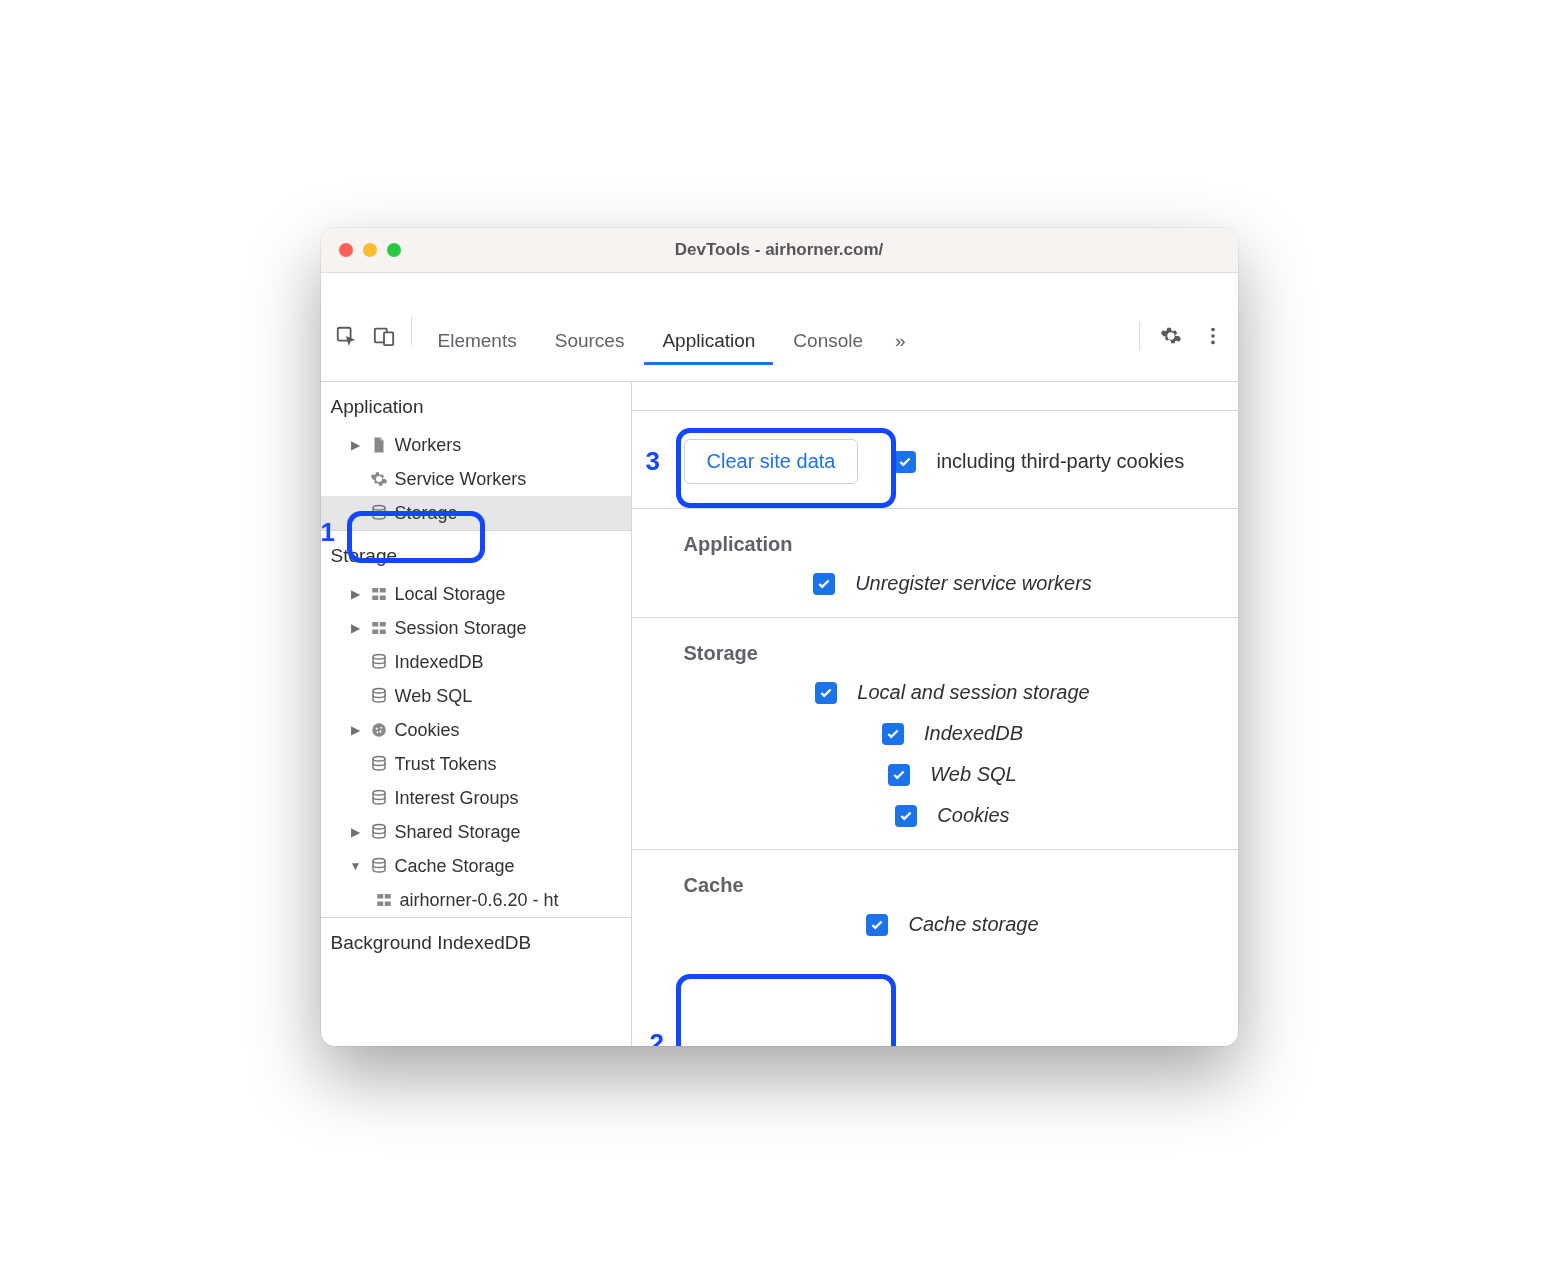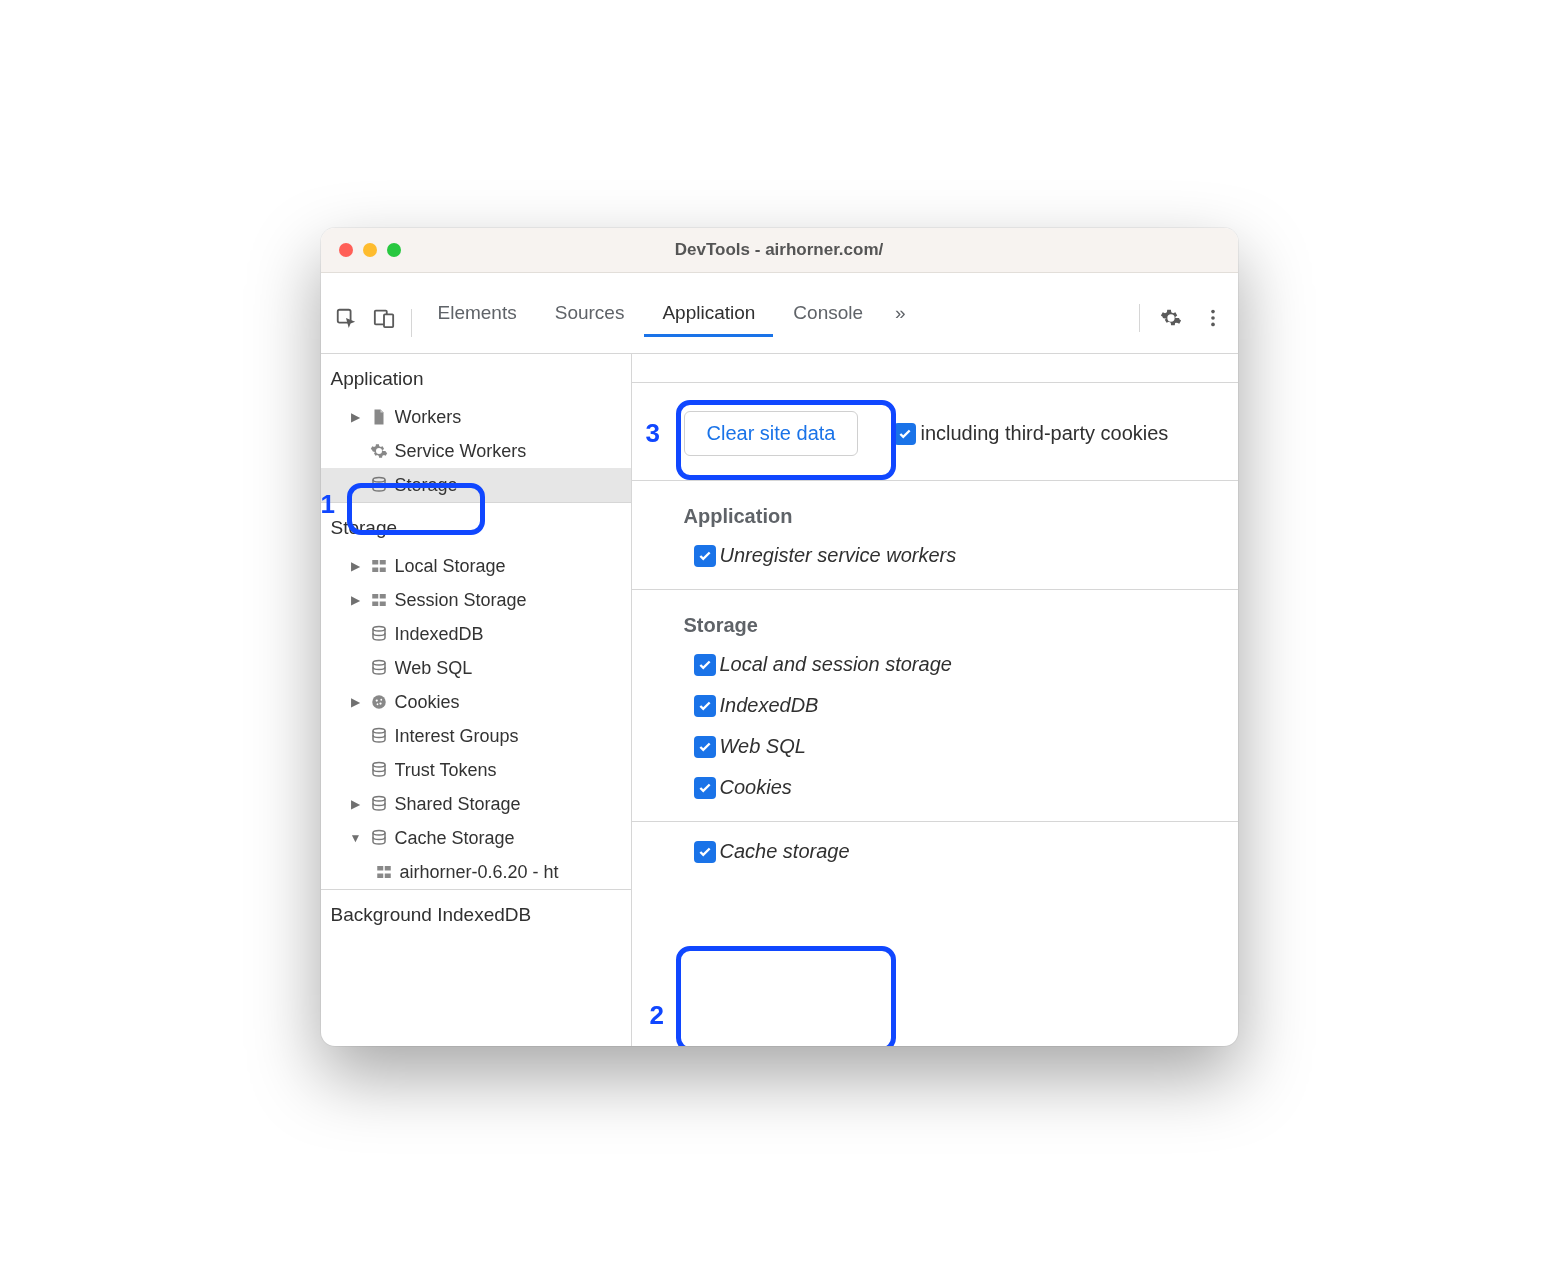--- a/index.html
+++ b/index.html
@@ -53,22 +53,23 @@
     font-weight: 600;
     color: #555;
     pointer-events: none;
   }
 
   
   .toolbar {
     height: 48px;
     border-bottom: 1px solid #d6d6d6;
     display: flex;
-    align-items: flex-end;
+    align-items: flex-start;
     padding: 16px 6px;
+    margin-top: 28px;
   }
   .tb-icon {
     width: 38px; height: 38px;
     display: flex; align-items: center; justify-content: center;
     color: #5a5a5a;
   }
   .tb-sep {
     width: 1px; height: 28px; background: #d6d6d6;
     margin: 0 8px;
   }
@@ -186,22 +187,22 @@
   }
   .clear-btn {
     border: 1px solid #d0d0d0;
     background: #fff;
     color: #1a73e8;
     font-size: 20px;
     padding: 10px 22px;
     border-radius: 6px;
   }
   .chk-row {
-    display: flex; align-items: center; gap: 4px;
-    font-size: 20px; color: #303030;
+    display: flex; align-items: center; gap: 20px;
+    font-size: 20px; color: #303030; justify-content: center;
   }
   .chk {
     width: 22px; height: 22px;
     border-radius: 4px;
     background: #1a73e8;
     display: inline-flex; align-items: center; justify-content: center;
     color: #fff;
     flex: none;
   }
   .sec {
@@ -377,32 +378,32 @@
           </div>
           <div class="tree-item child">
             <span class="tree-arrow empty">▶</span>
             <span class="tree-icon">
               <svg width="18" height="18" viewBox="0 0 24 24" fill="none" stroke="#787878" stroke-width="2">
                 <ellipse cx="12" cy="5" rx="8" ry="3"></ellipse>
                 <path d="M4 5v6c0 1.7 3.6 3 8 3s8-1.3 8-3V5"></path>
                 <path d="M4 11v6c0 1.7 3.6 3 8 3s8-1.3 8-3v-6"></path>
               </svg>
             </span>
-            <span class="tree-label">Interest Groups</span>
+            <span class="tree-label">Trust Tokens</span>
           </div>
           <div class="tree-item child">
             <span class="tree-arrow empty">▶</span>
             <span class="tree-icon">
               <svg width="18" height="18" viewBox="0 0 24 24" fill="none" stroke="#787878" stroke-width="2">
                 <ellipse cx="12" cy="5" rx="8" ry="3"></ellipse>
                 <path d="M4 5v6c0 1.7 3.6 3 8 3s8-1.3 8-3V5"></path>
                 <path d="M4 11v6c0 1.7 3.6 3 8 3s8-1.3 8-3v-6"></path>
               </svg>
             </span>
-            <span class="tree-label">Trust Tokens</span>
+            <span class="tree-label">Interest Groups</span>
           </div>
           <div class="tree-item child">
             <span class="tree-arrow">▶</span>
             <span class="tree-icon">
               <svg width="18" height="18" viewBox="0 0 24 24" fill="none" stroke="#787878" stroke-width="2">
                 <ellipse cx="12" cy="5" rx="8" ry="3"></ellipse>
                 <path d="M4 5v6c0 1.7 3.6 3 8 3s8-1.3 8-3V5"></path>
                 <path d="M4 11v6c0 1.7 3.6 3 8 3s8-1.3 8-3v-6"></path>
               </svg>
             </span>
@@ -499,20 +500,21 @@
                 <span class="chk">
                   <svg width="14" height="14" viewBox="0 0 24 24" fill="none" stroke="#fff" stroke-width="4">
                     <path d="M4 12l5 5L20 6"></path>
                   </svg>
                 </span>
                 <span>Cookies</span>
               </div>
             </div>
           </div>
           <div class="sec">
+            <h3>Cache</h3>
             <div class="opts">
               <div class="chk-row">
                 <span class="chk">
                   <svg width="14" height="14" viewBox="0 0 24 24" fill="none" stroke="#fff" stroke-width="4">
                     <path d="M4 12l5 5L20 6"></path>
                   </svg>
                 </span>
                 <span>Cache storage</span>
               </div>
             </div>

